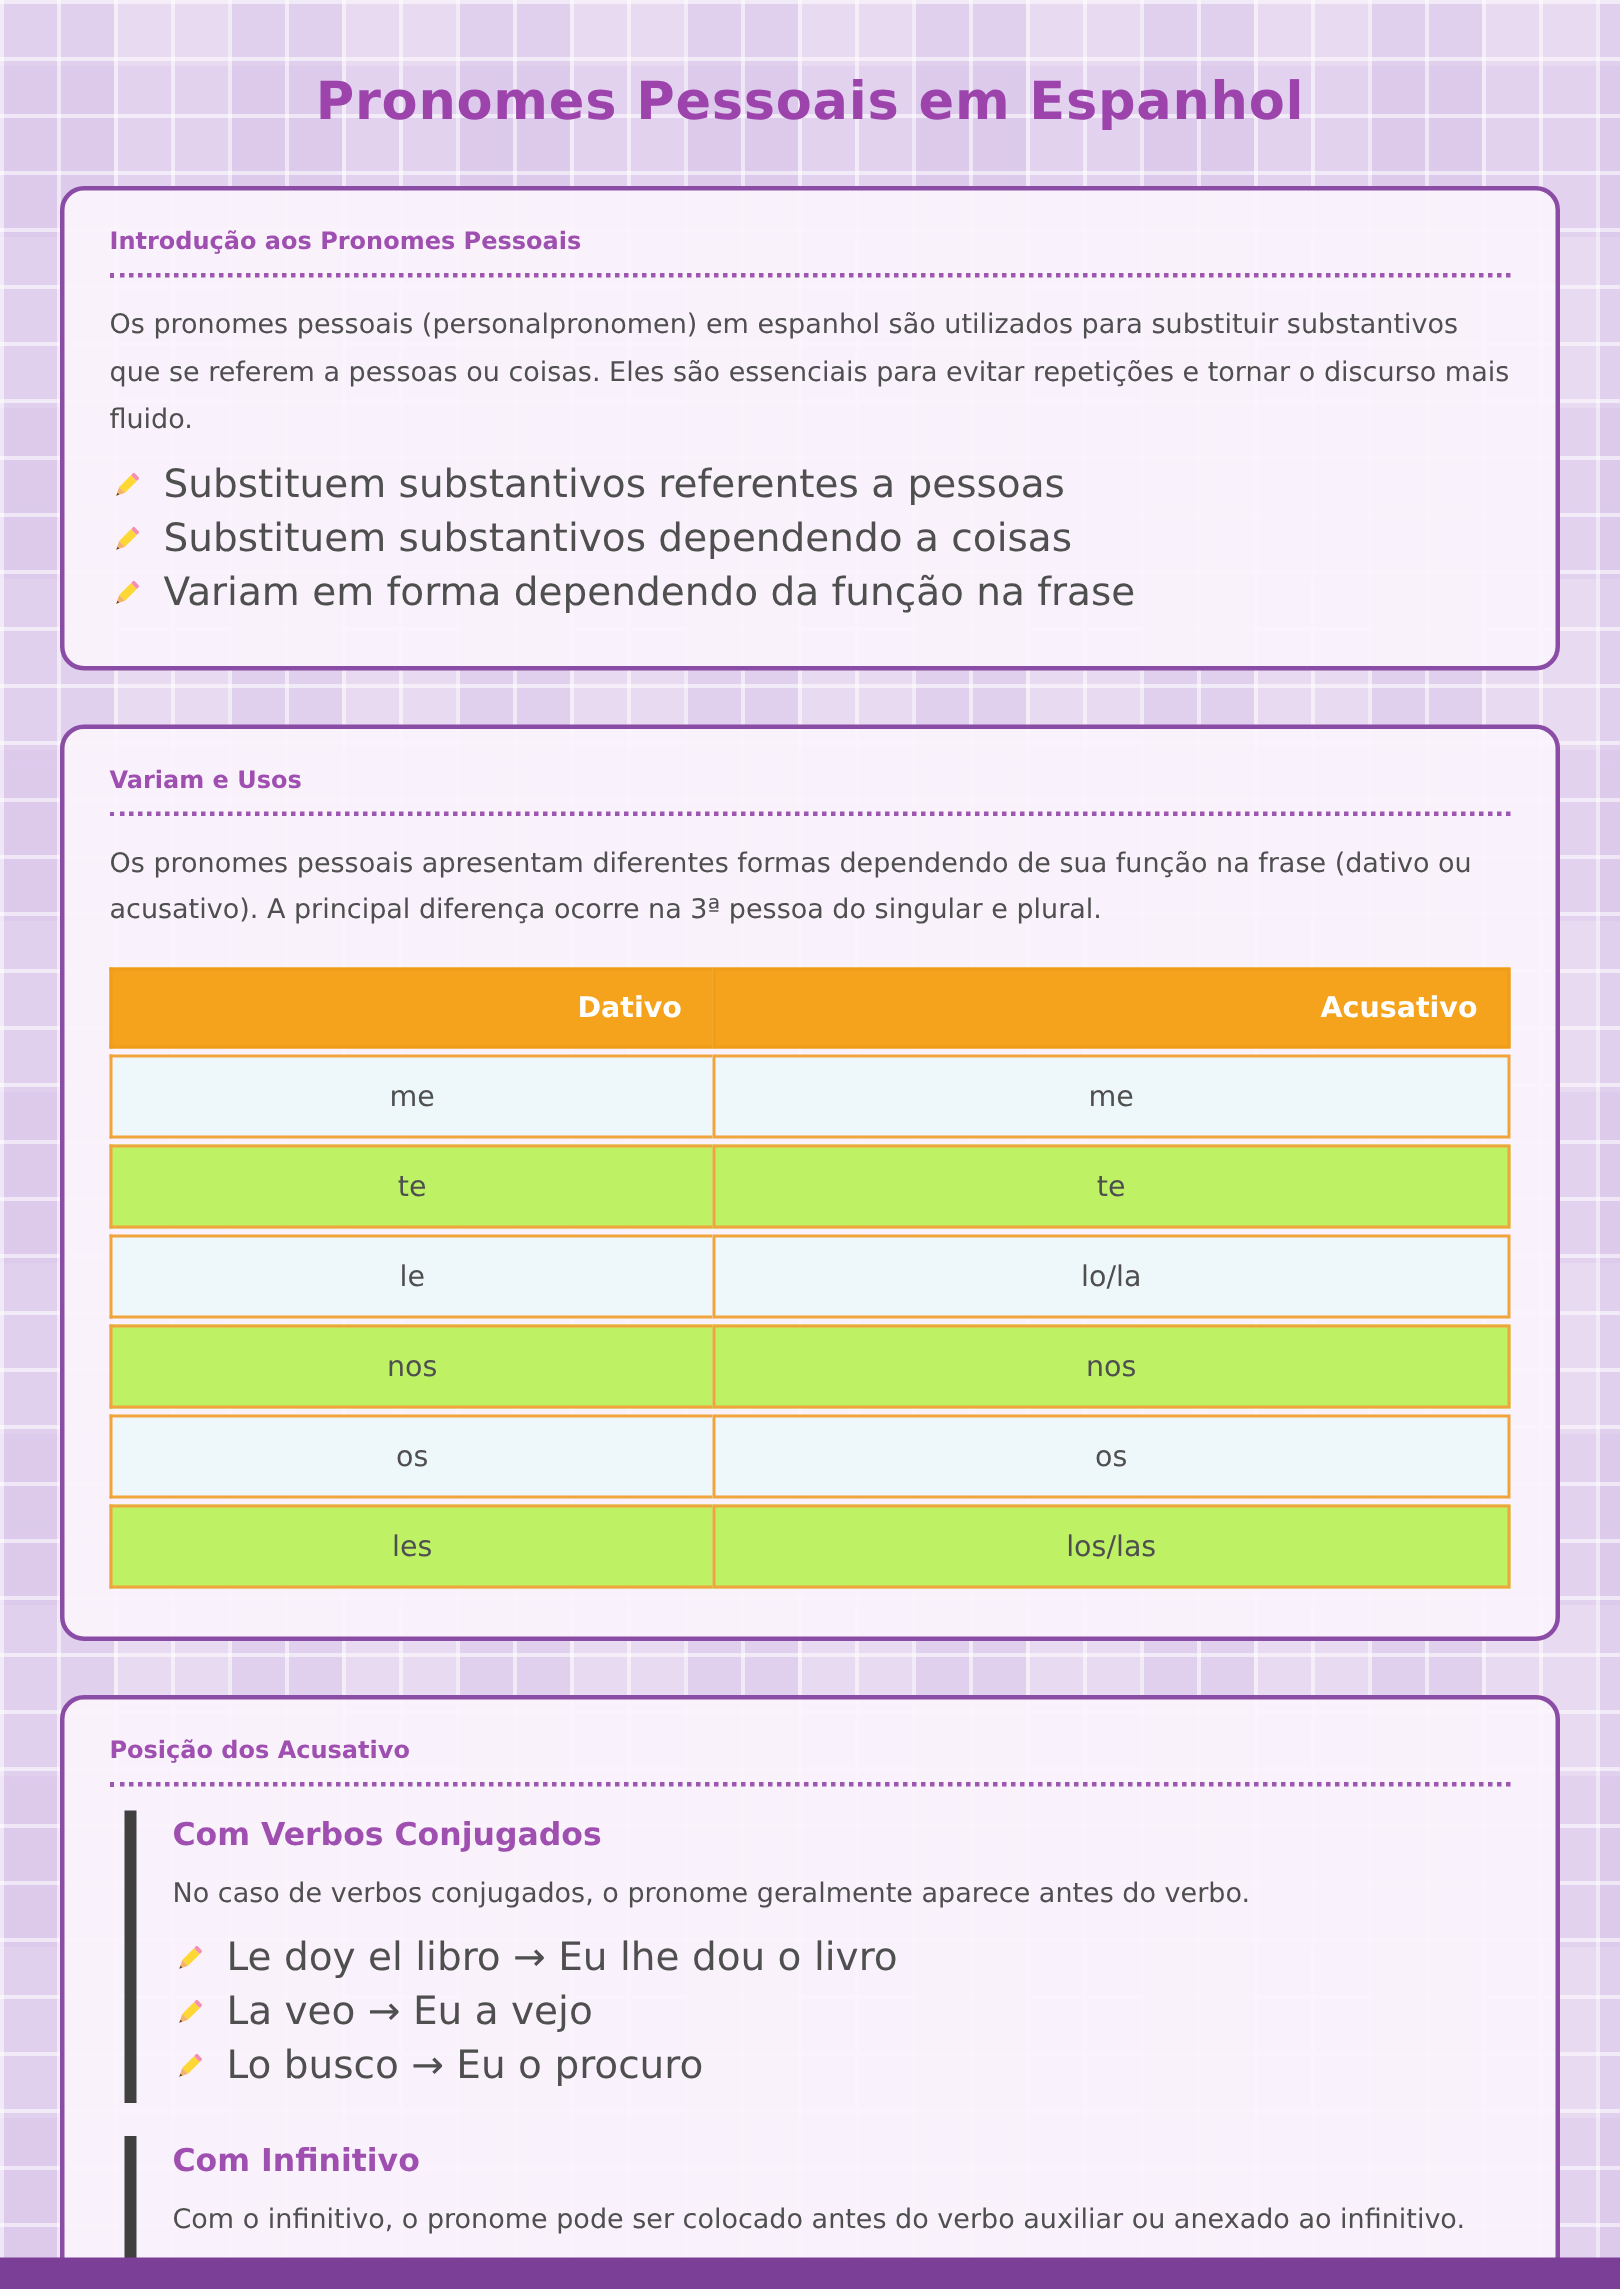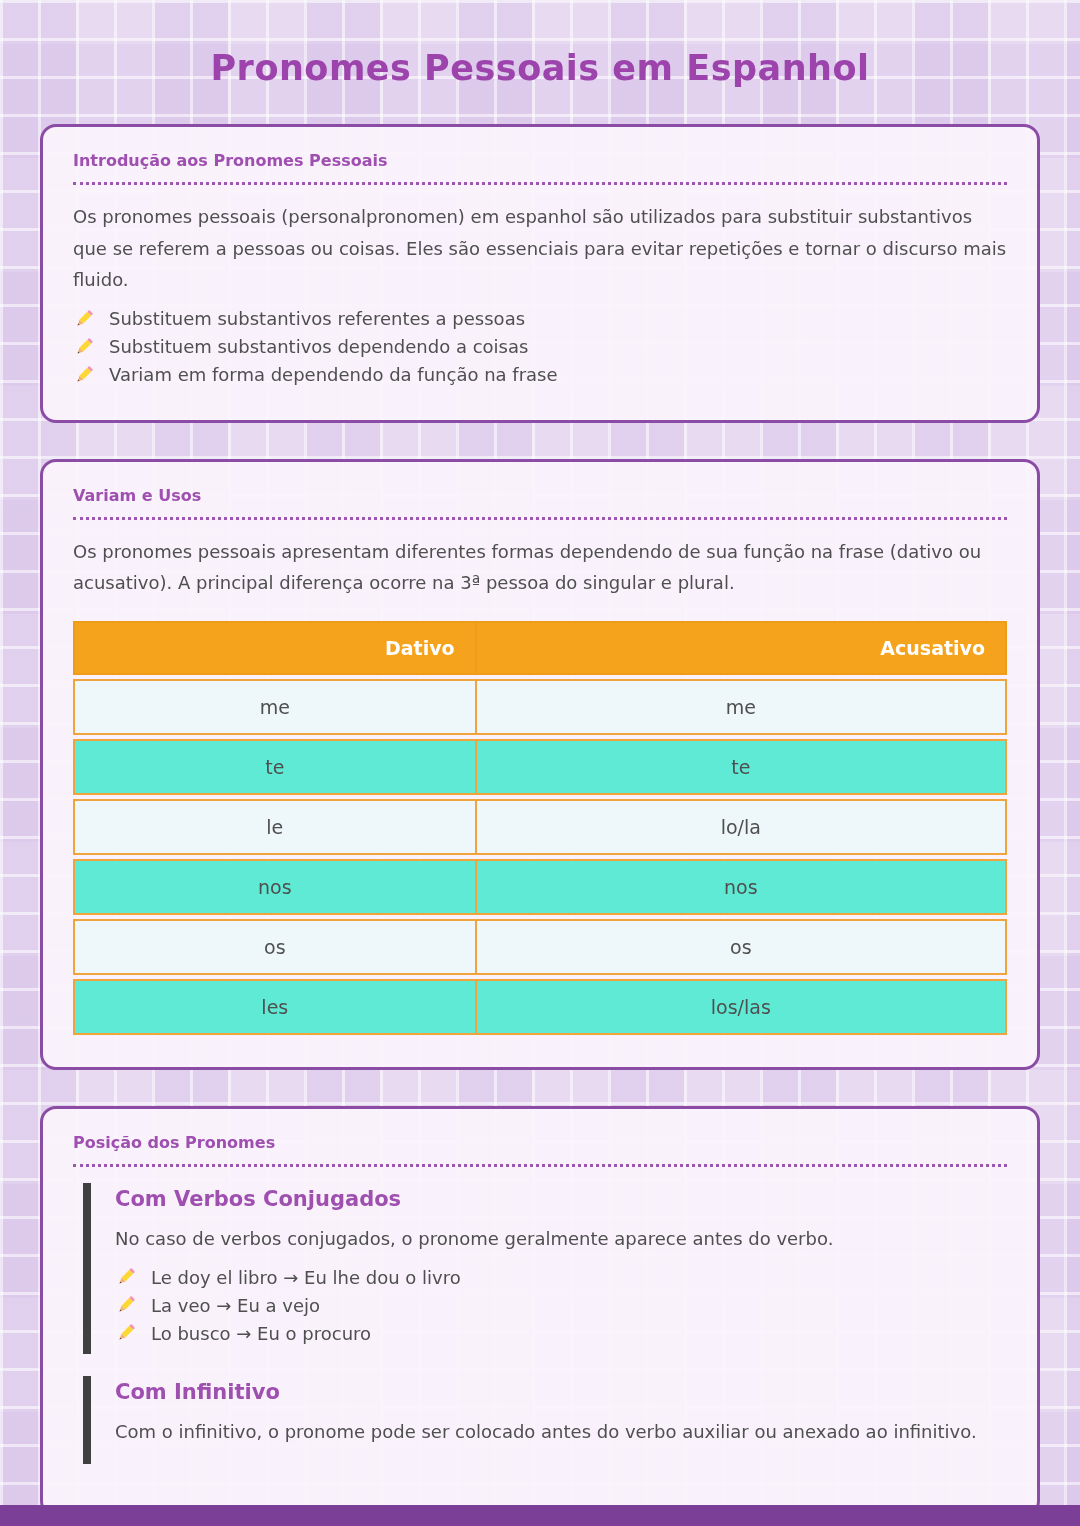--- a/index.html
+++ b/index.html
@@ -56,21 +56,21 @@
   }
 
   .bullet-list { list-style: none; }
 
   .bullet-item {
     display: flex;
     align-items: center;
     gap: 14px;
     margin: 6px 0;
     color: #4f4f4f;
-    font-size: 18px;
+    font-size: 26px;
   }
 
   .icon-pencil {
     flex: 0 0 auto;
     width: 22px;
     height: 22px;
     display: inline-block;
   }
 
   
@@ -90,21 +90,21 @@
     padding: 14px 20px;
     border: 2px solid #ef9d18;
   }
   .pronoun-table th:first-child { width: 43%; border-right: none; }
 
   .pronoun-table td {
     text-align: center;
     color: #4f4f4f;
     padding: 15px 10px;
     border: 2px solid #f1a33c;
-    background: #5eead4;
+    background: #bef264;
   }
   .pronoun-table td:first-child { border-right: none; }
 
   .pronoun-table tbody tr:nth-child(odd) td { background: #eef7fa; }
 
   
   .subsection {
     border-left: 8px solid #404040;
     margin: 16px 0 22px 10px;
     padding: 4px 0 4px 24px;
@@ -209,21 +209,21 @@
       </tr>
       <tr>
         <td>les</td>
         <td>los/las</td>
       </tr>
     </tbody>
   </table>
 </section>
 
 <section class="card">
-  <h2 class="card-heading">Posição dos Pronomes</h2>
+  <h2 class="card-heading">Posição dos Acusativo</h2>
 
   <div class="subsection">
     <h3 class="subsection-heading">Com Verbos Conjugados</h3>
     <p class="body-text">No caso de verbos conjugados, o pronome geralmente aparece antes do verbo.</p>
     <ul class="bullet-list">
       <li class="bullet-item">
         <span class="icon-pencil">
           <svg width="22" height="22" viewBox="0 0 24 24">
               <g transform="rotate(45 12 12)">
                 <rect x="9" y="1" width="6" height="3" rx="1" fill="#f48fb1"></rect>

